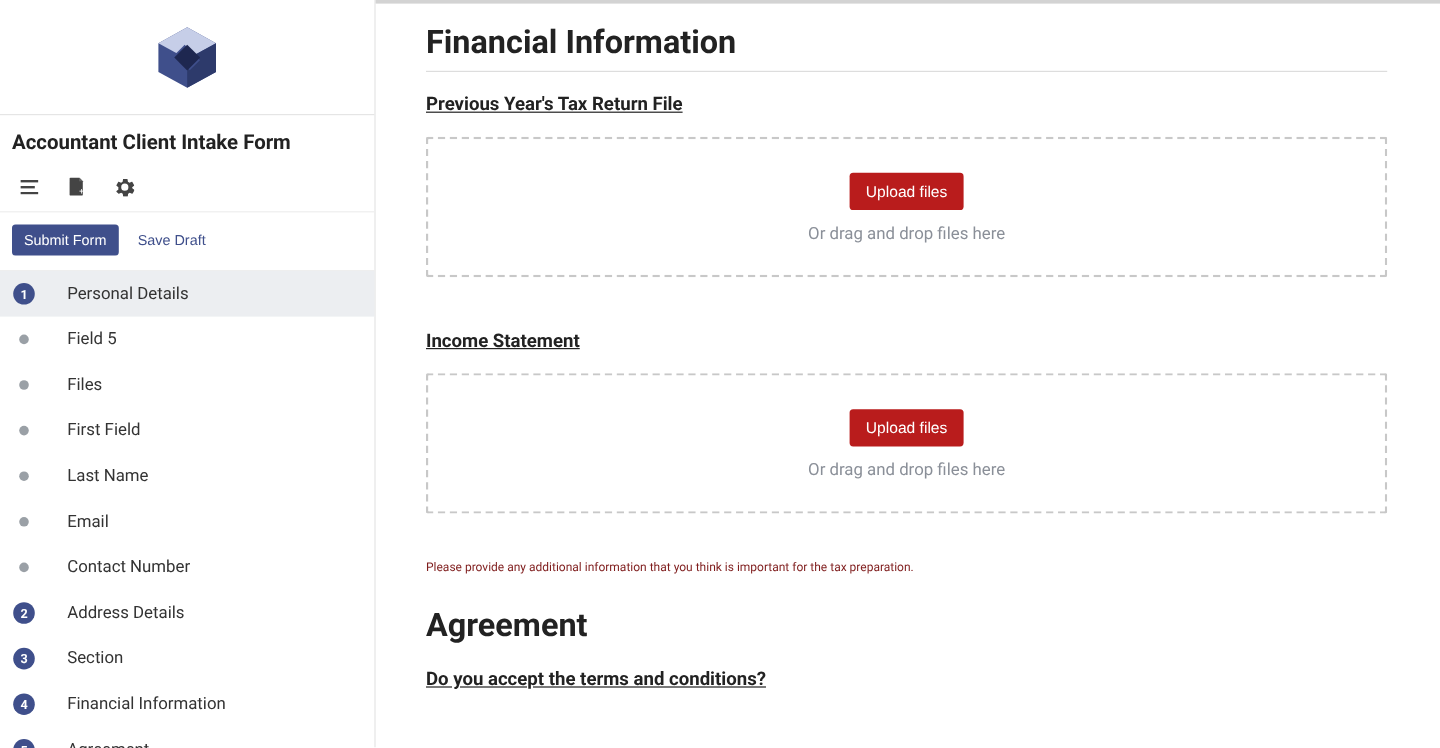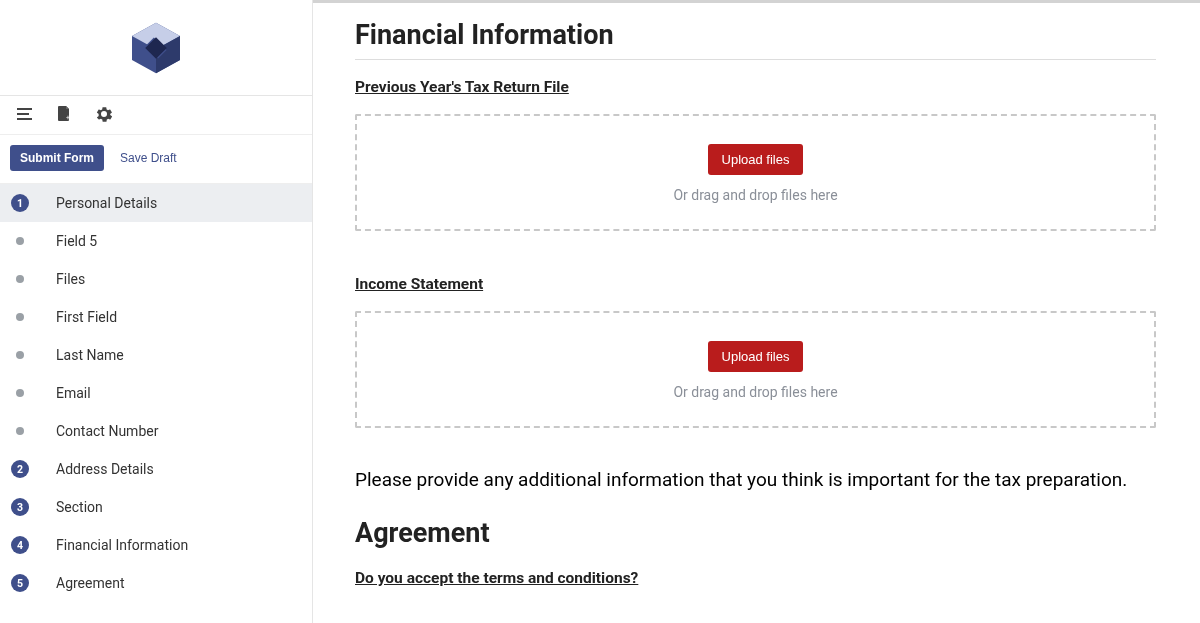--- a/index.html
+++ b/index.html
@@ -68,21 +68,21 @@
   border-bottom: 1px solid #eee;
 }
 .btn-primary {
   background: #3f4f8b;
   color: #fff;
   border: none;
   padding: 6px 10px;
   font-size: 12px;
   border-radius: 3px;
   cursor: pointer;
-  font-weight: 700;
+  font-weight: 400;
 }
 .link-secondary {
   color: #3f4f8b;
   font-size: 12px;
   cursor: pointer;
   background: none;
   border: none;
 }
 .nav-list {
   flex: 1;
@@ -173,22 +173,22 @@
   font-size: 13px;
   border-radius: 3px;
   cursor: pointer;
   margin-bottom: 12px;
 }
 .drop-hint {
   color: #8a8f98;
   font-size: 14px;
 }
 .notes-desc {
-  font-size: 19px;
-  color: #000000;
+  font-size: 10px;
+  color: #7f1d1d;
   margin-top: 14px;
 }
 .spacer {
   height: 26px;
 }
 .agreement-title {
   font-size: 27px;
   font-weight: 700;
   margin-top: 26px;
   padding-bottom: 6px;
@@ -202,20 +202,21 @@
   <aside class="sidebar">
     <div class="logo-wrap">
       <svg class="logo" viewBox="0 0 100 100">
         <polygon points="50,8 90,30 90,70 50,92 10,70 10,30" fill="#3f4f8b"></polygon>
         <polygon points="50,8 90,30 50,52 10,30" fill="#c6cee8"></polygon>
         <polygon points="50,52 90,30 90,70 50,92" fill="#2d3a6b"></polygon>
         <polygon points="35,40 65,40 65,60 35,60" fill="#3f4f8b" transform="rotate(45 50 50)"></polygon>
         <polygon points="50,32 68,50 50,68 32,50" fill="#1e2750"></polygon>
       </svg>
     </div>
+    <div class="form-title">Accountant Client Intake Form</div>
     <div class="toolbar">
       <span class="tool-icon">
         <svg width="15" height="12" viewBox="0 0 15 12">
             <rect y="0" width="15" height="2" fill="#444"></rect>
             <rect y="5" width="12" height="2" fill="#444"></rect>
             <rect y="10" width="15" height="2" fill="#444"></rect>
           </svg>
       </span>
       <span class="tool-icon">
         <svg width="14" height="16" viewBox="0 0 14 16">

